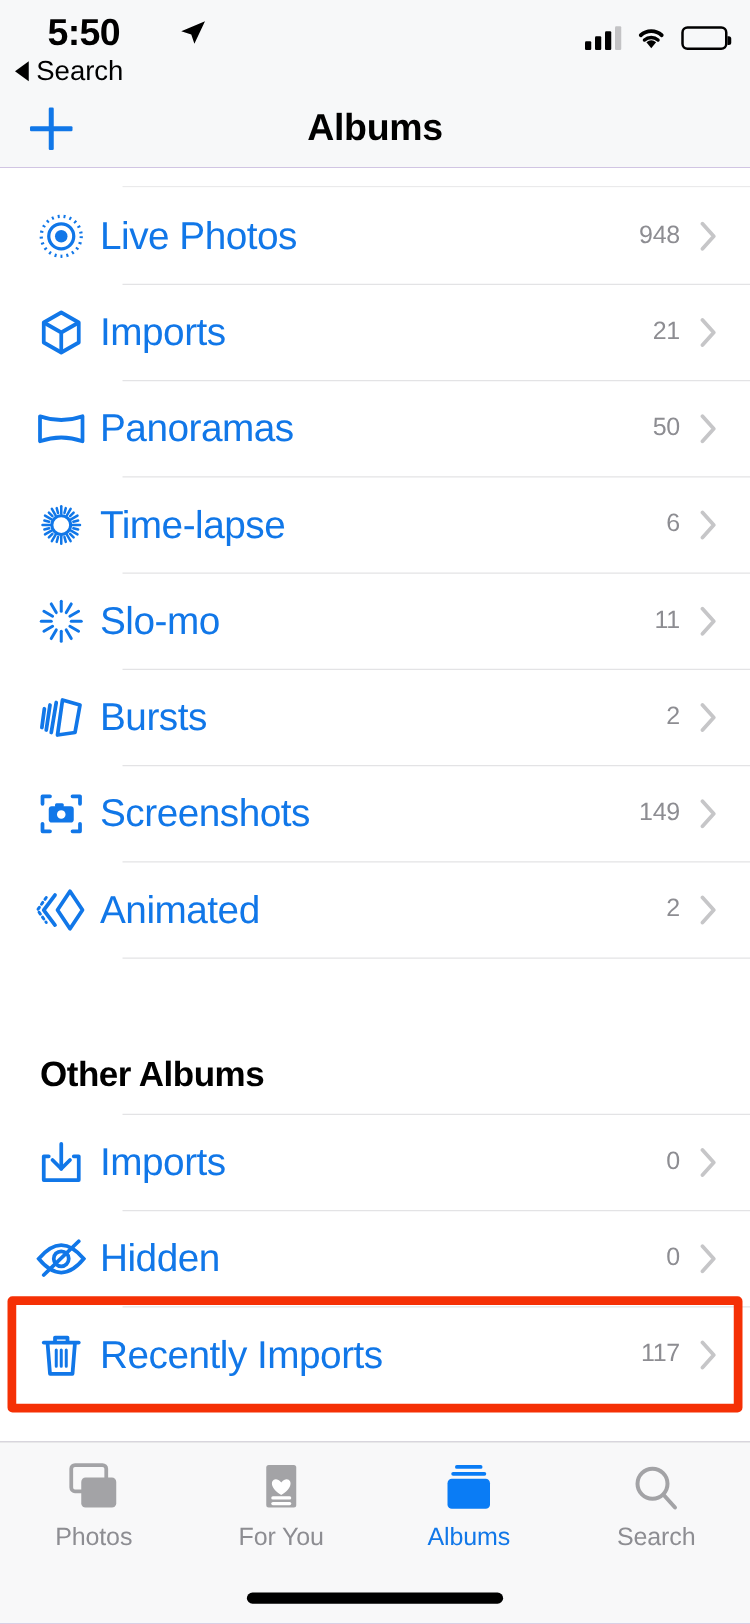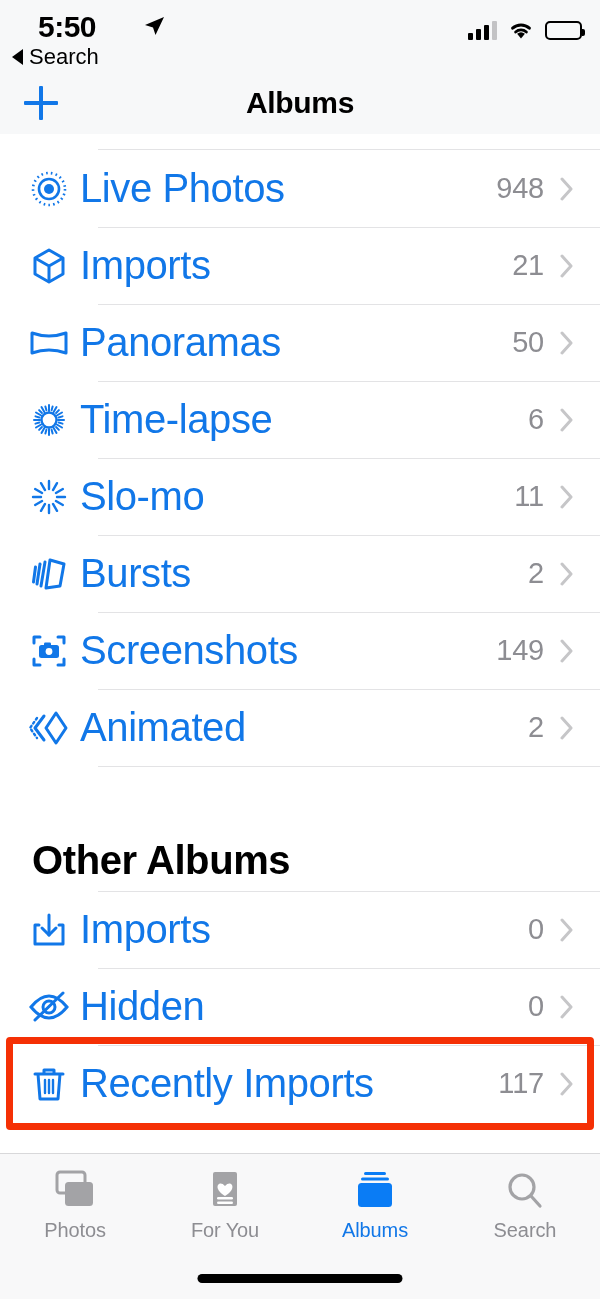--- a/index.html
+++ b/index.html
@@ -63,37 +63,37 @@
   .row {
     height:77px; display:flex; align-items:center; position:relative;
     padding-left:26px; padding-right:26px; background:#fff; cursor:pointer;
   }
   .row .sep {
     position:absolute; left:98px; right:0; top:0; height:1px; background:#e3e3e5;
   }
   .row .icon { width:54px; flex:0 0 54px; display:flex; align-items:center; justify-content:flex-start; }
   .row .icon svg { display:block; }
   .row .label {
-    font-size:40px; color:#1177e8; letter-spacing:-0.4px; flex:1 1 auto;
+    font-size:31px; color:#1177e8; letter-spacing:-0.4px; flex:1 1 auto;
     white-space:nowrap; overflow:hidden;
   }
-  .row .count { font-size:29px; color:#8d8d92; letter-spacing:-0.2px; margin-right:16px; }
+  .row .count { font-size:20px; color:#8d8d92; letter-spacing:-0.2px; margin-right:16px; }
   .row .chev { width:14px; height:24px; flex:0 0 14px; }
 
   
   .row-clip { height:16px; overflow:hidden; position:relative; }
   .row-clip .inner { height:77px; margin-top:-61px; display:flex; align-items:center; padding-left:26px; }
   .row-clip .inner .icon { width:54px; flex:0 0 54px; }
   .clip-sep { position:absolute; left:98px; right:0; bottom:0; height:1px; background:#e3e3e5; }
 
   
   .section-gap { height:62px; background:#fff; }
   .section-head {
     height:62px; display:flex; align-items:center; padding-left:32px; background:#fff;
-    font-size:40px; font-weight:700; color:#000; letter-spacing:-0.4px;
+    font-size:28px; font-weight:700; color:#000; letter-spacing:-0.4px;
   }
 
   
   .highlight-wrap { position:relative; }
   .highlight-box {
     position:absolute; left:6px; right:6px; top:-8px; bottom:-8px;
     border:7px solid #f53005; border-radius:4px; pointer-events:none; z-index:5;
   }
 
   

